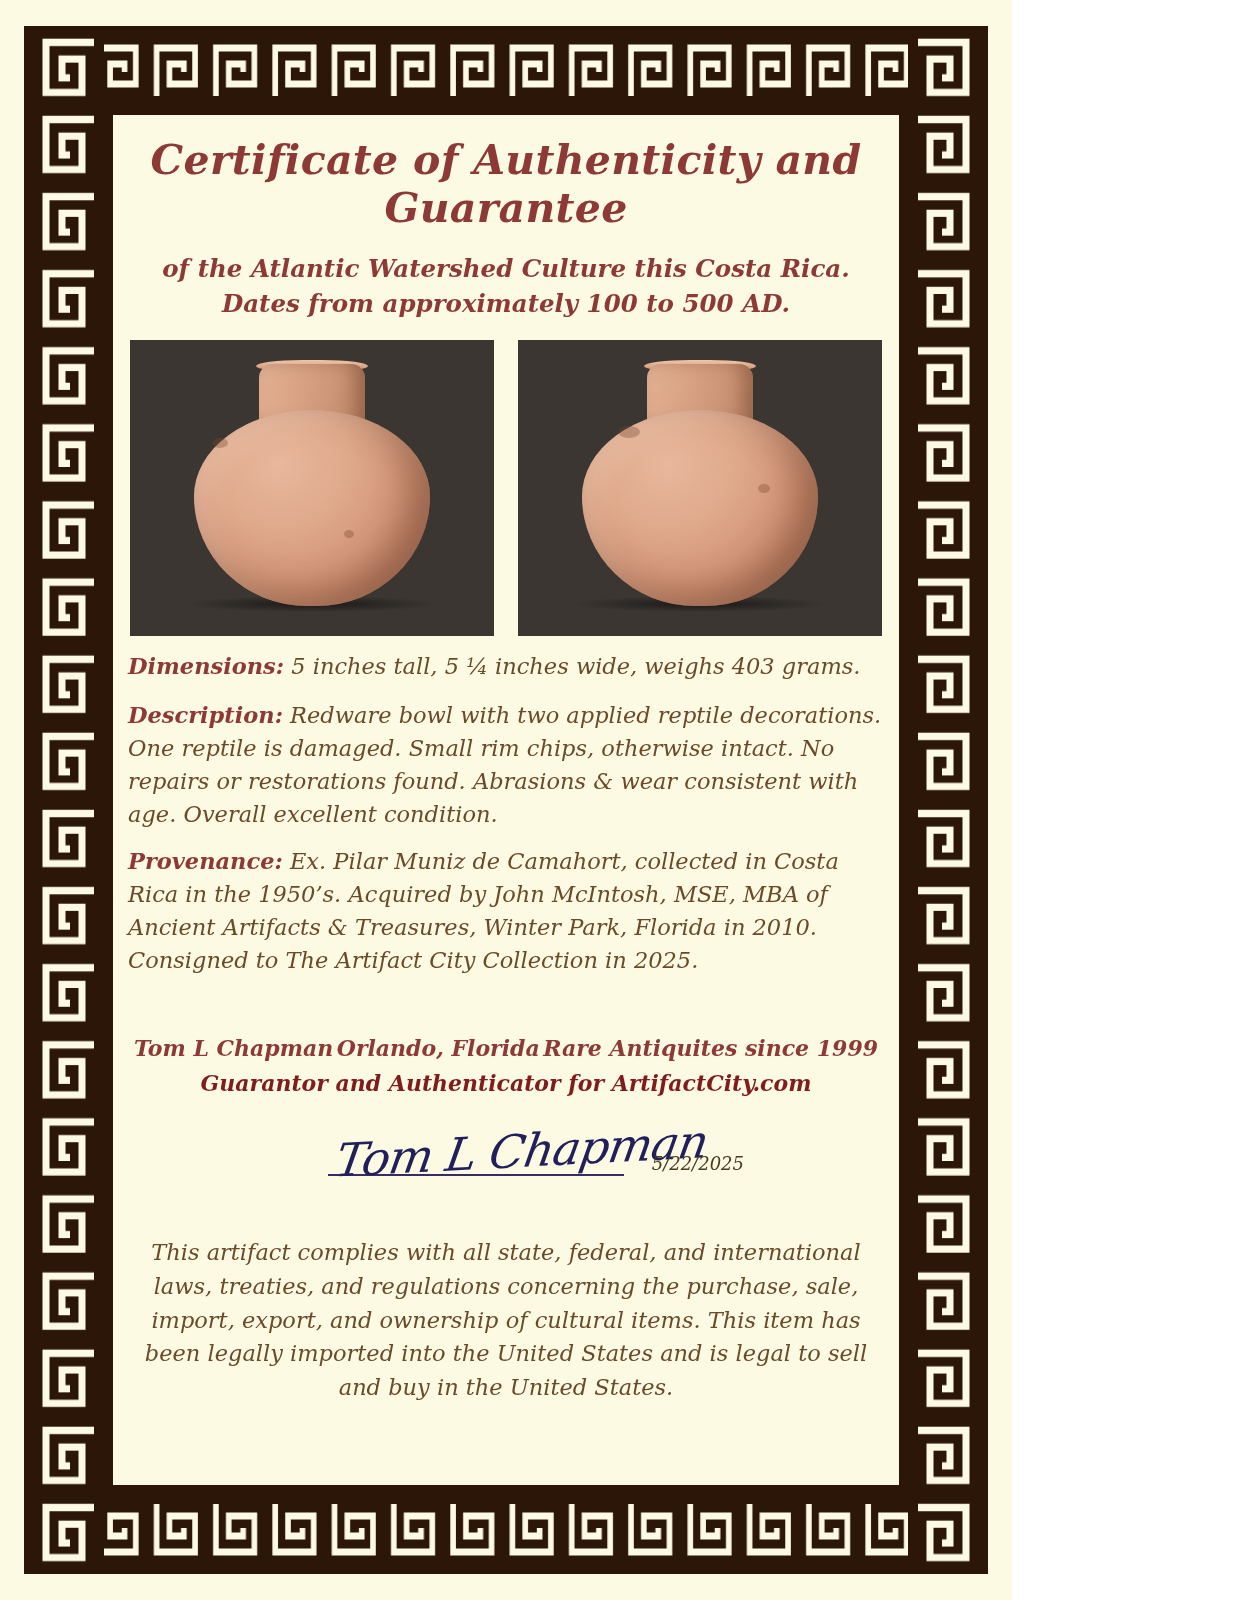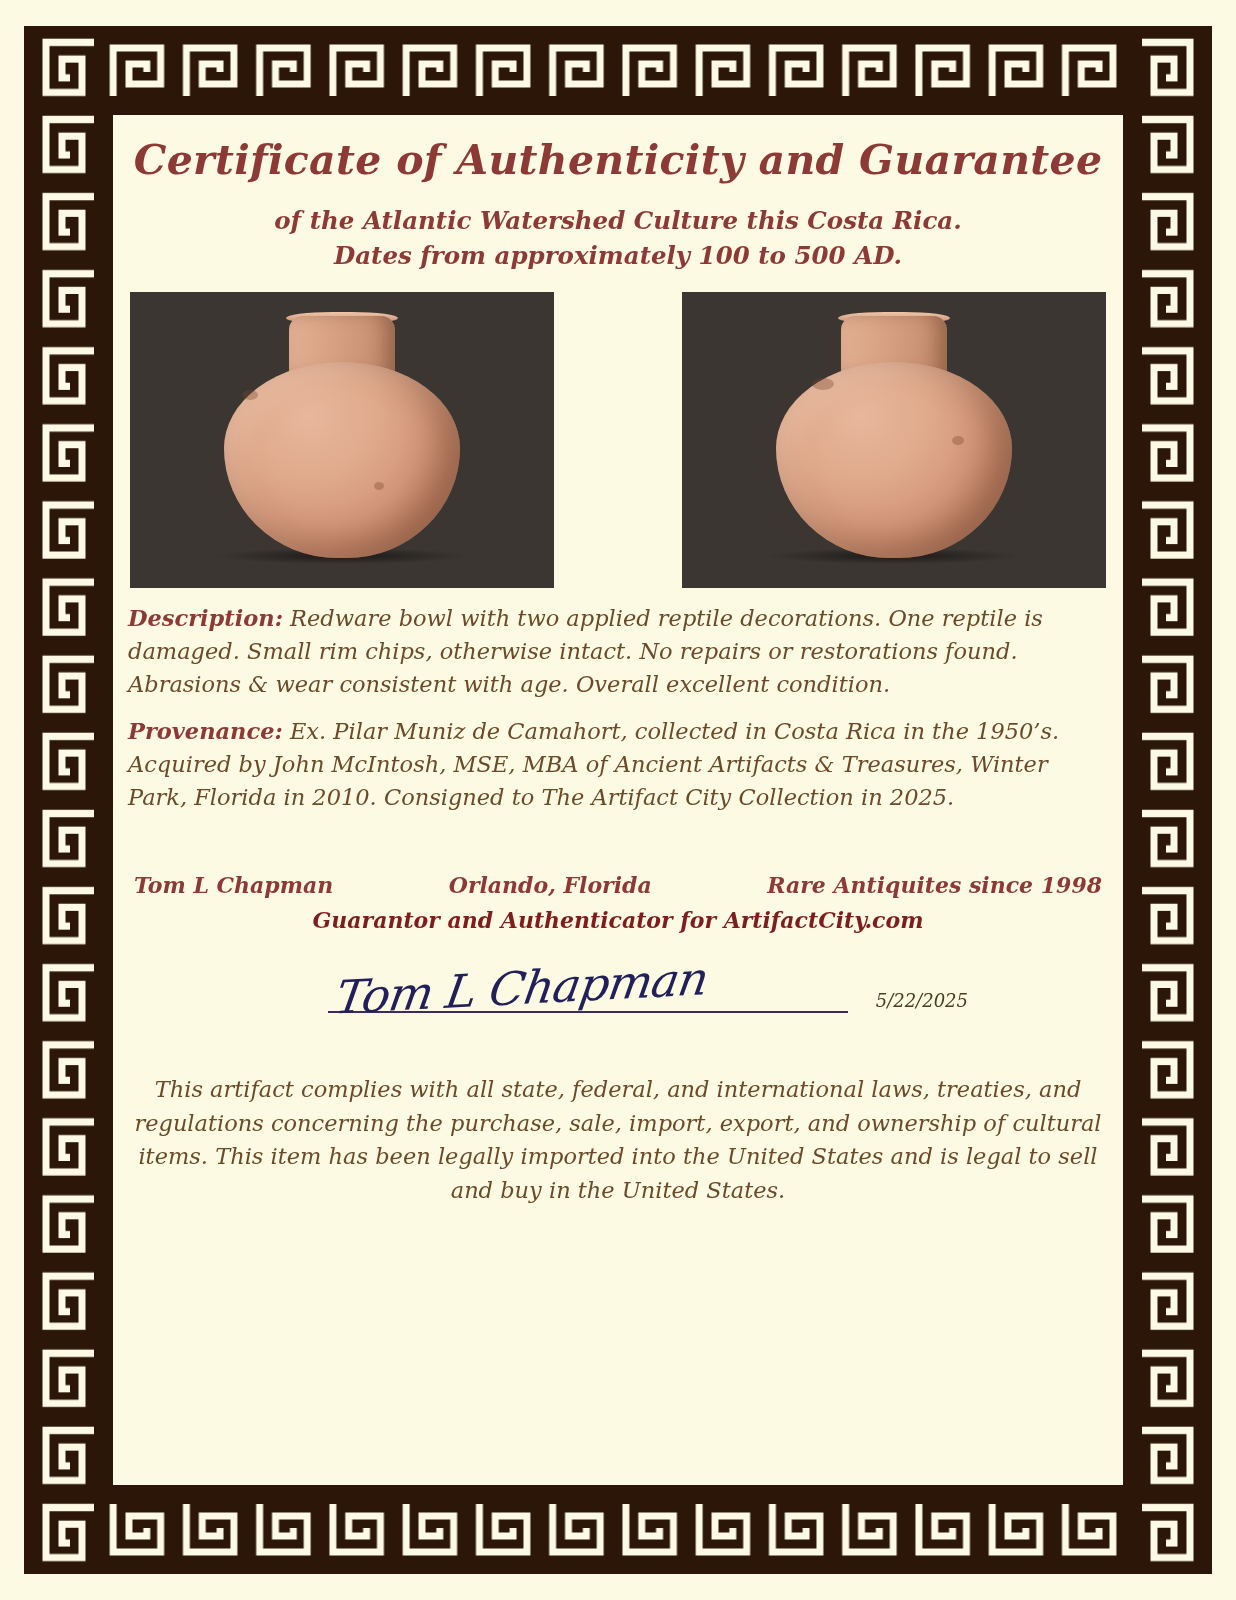--- a/index.html
+++ b/index.html
@@ -2,21 +2,21 @@
 <html><head>
 <meta charset="utf-8">
 <style>
   html, body {
     margin: 0;
     padding: 0;
     background: #ffffff;
   }
   #page {
     position: relative;
-    width: 1236px;
+    width: 1012px;
     height: 1600px;
     background: #fdfae4;
     overflow: hidden;
     font-family: "DejaVu Serif", serif;
   }
 
   
   .border-frame {
     position: absolute;
     left: 24px;
@@ -302,33 +302,36 @@
         <div class="pot-shadow"></div>
         <div class="pot-rim"></div>
         <div class="pot-neck"></div>
         <div class="pot-body">
           <div class="pot-blemish" style="width:22px;height:12px;left:36px;top:16px;"></div>
           <div class="pot-blemish" style="width:12px;height:9px;left:176px;top:74px;"></div>
         </div>
       </div>
     </div>
 
+    <div class="field">
+      <span class="label">Dimensions:</span><span> 5 inches tall, 5 ¼ inches wide, weighs 403 grams.</span>
+    </div>
 
     <div class="field desc">
       <span class="label">Description:</span><span> Redware bowl with two applied reptile decorations. One reptile is damaged. Small rim chips, otherwise intact. No repairs or restorations found. Abrasions &amp; wear consistent with age. Overall excellent condition.</span>
     </div>
 
     <div class="field">
       <span class="label">Provenance:</span><span> Ex. Pilar Muniz de Camahort, collected in Costa Rica in the 1950’s. Acquired by John McIntosh, MSE, MBA of Ancient Artifacts &amp; Treasures, Winter Park, Florida in 2010. Consigned to The Artifact City Collection in 2025.</span>
     </div>
 
     <div class="signer-row">
       <span>Tom L Chapman</span>
       <span>Orlando, Florida</span>
-      <span>Rare Antiquites since 1998</span>
+      <span>Rare Antiquites since 1999</span>
     </div>
 
     <div class="guarantor">Guarantor and Authenticator for ArtifactCity.com</div>
 
     <div class="sig-block">
       <div class="sig-line"></div>
       <div class="sig-script">Tom L Chapman</div>
       <div class="sig-date">5/22/2025</div>
     </div>
 

